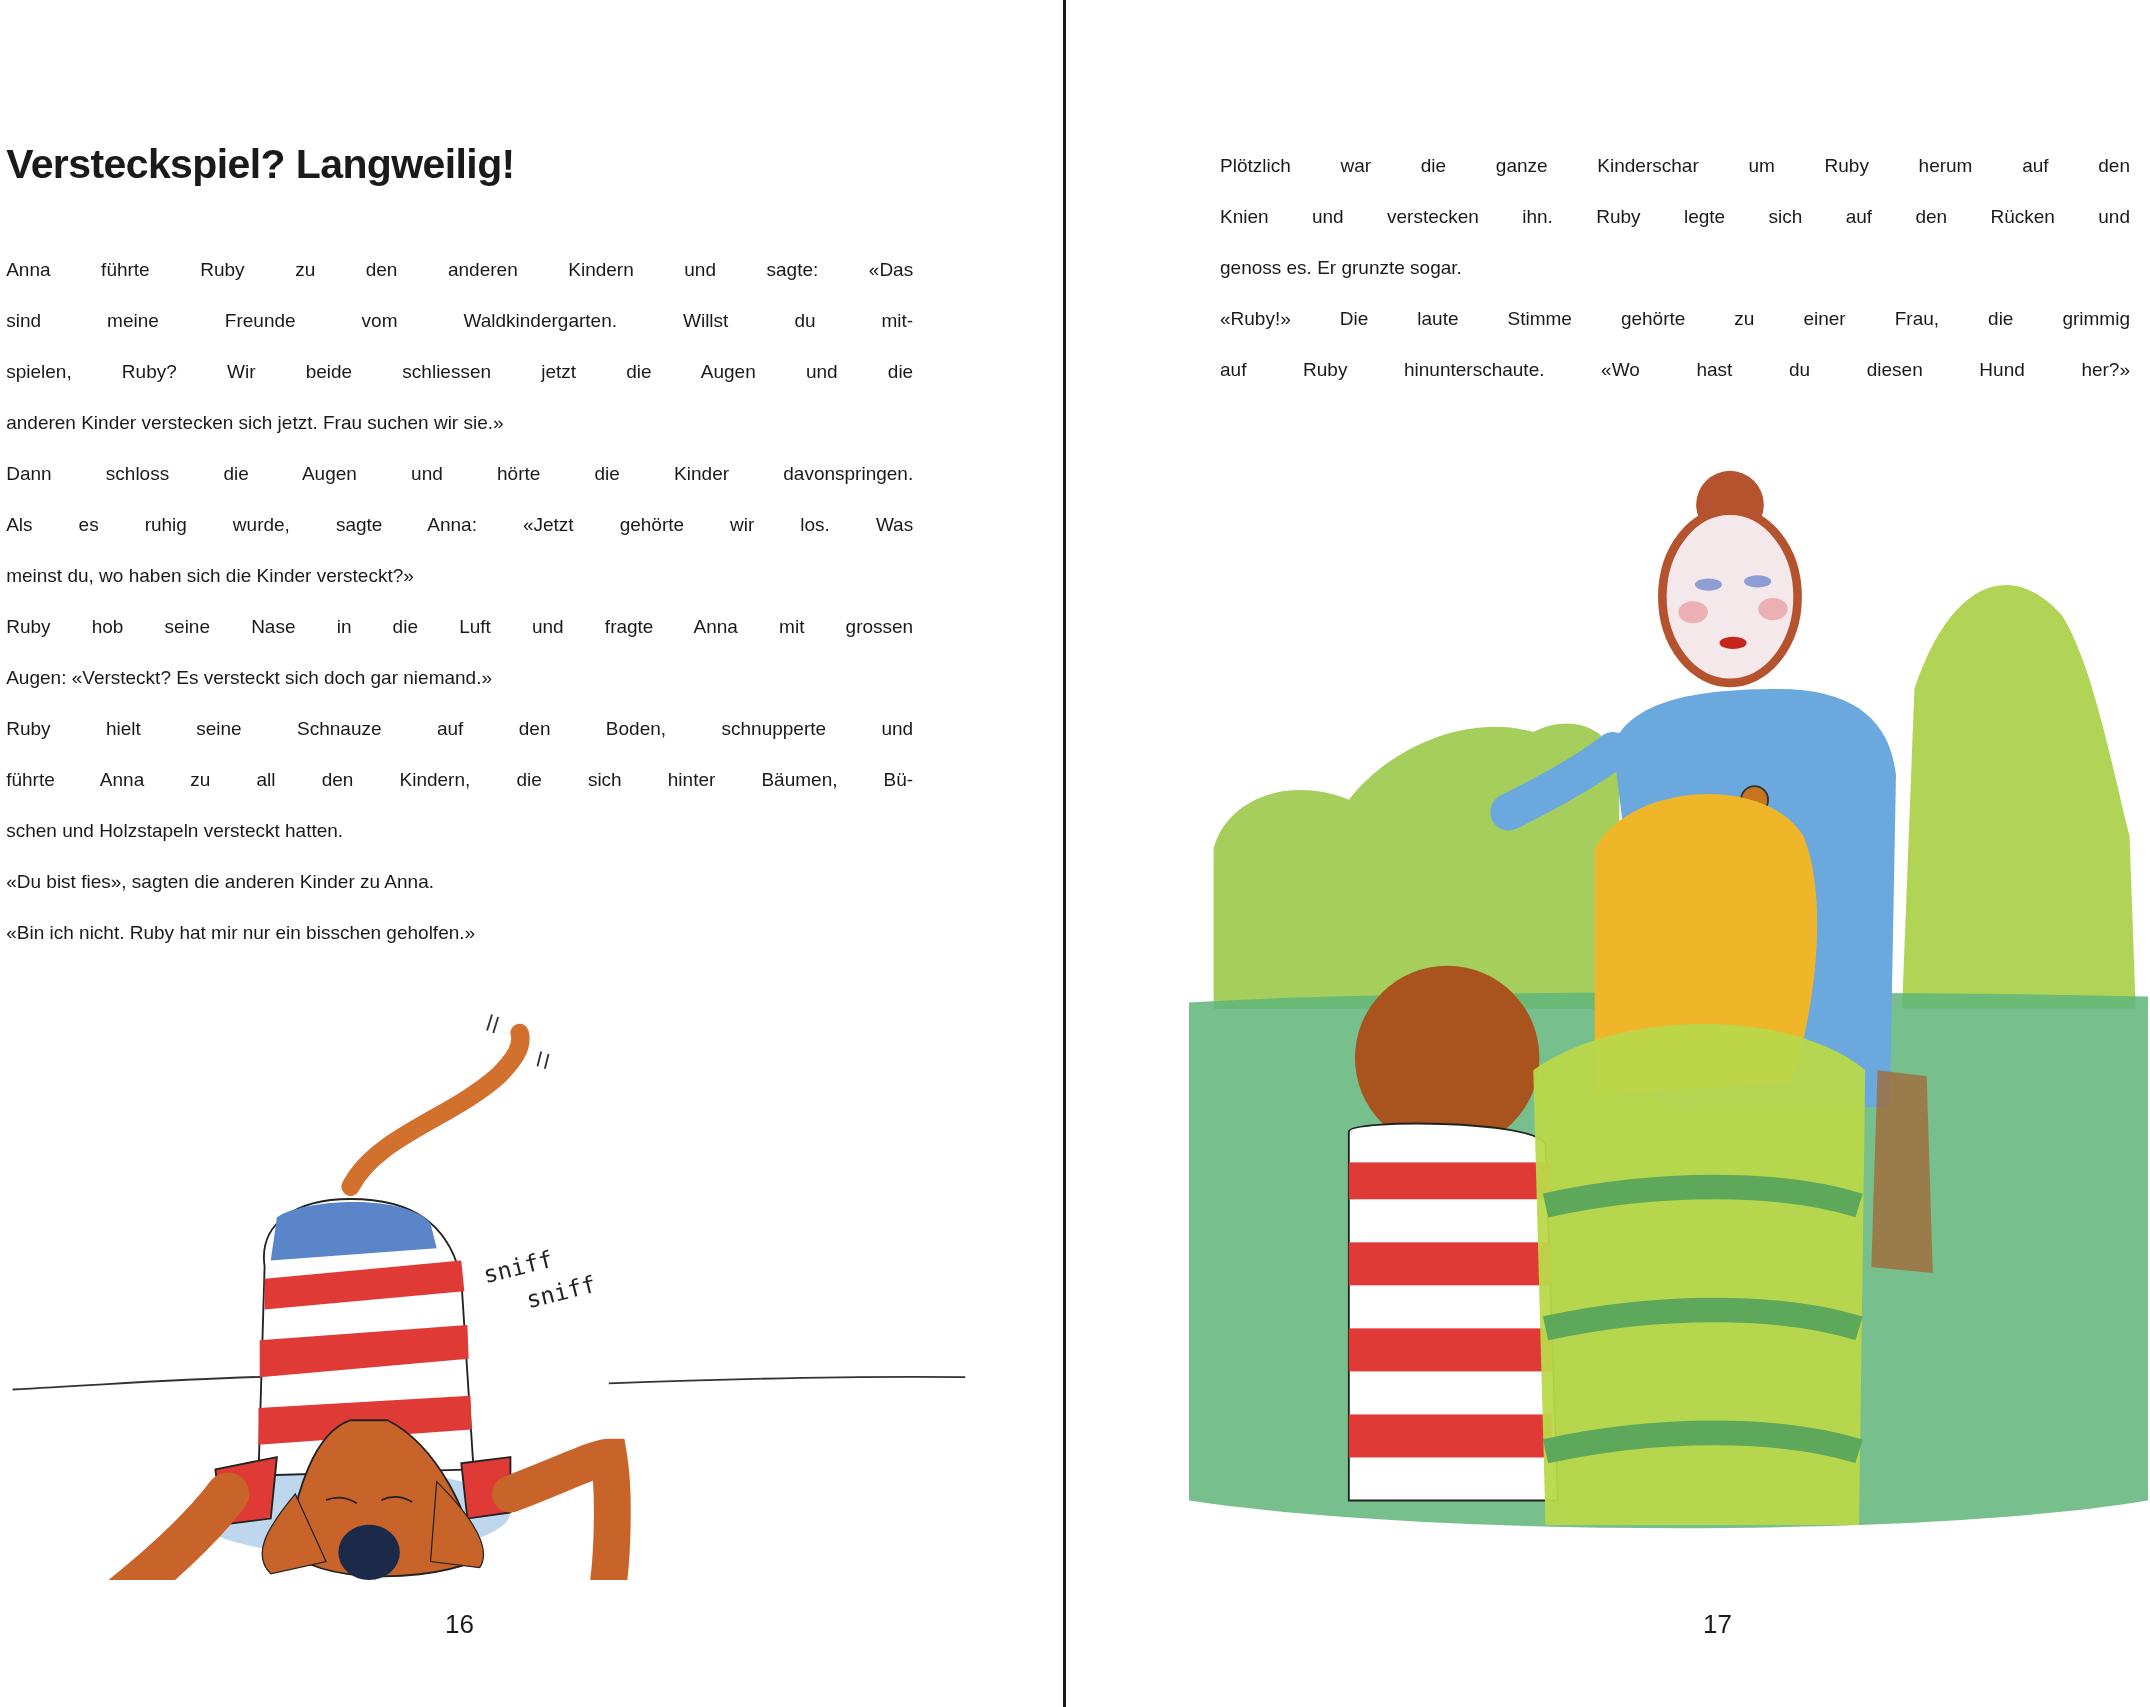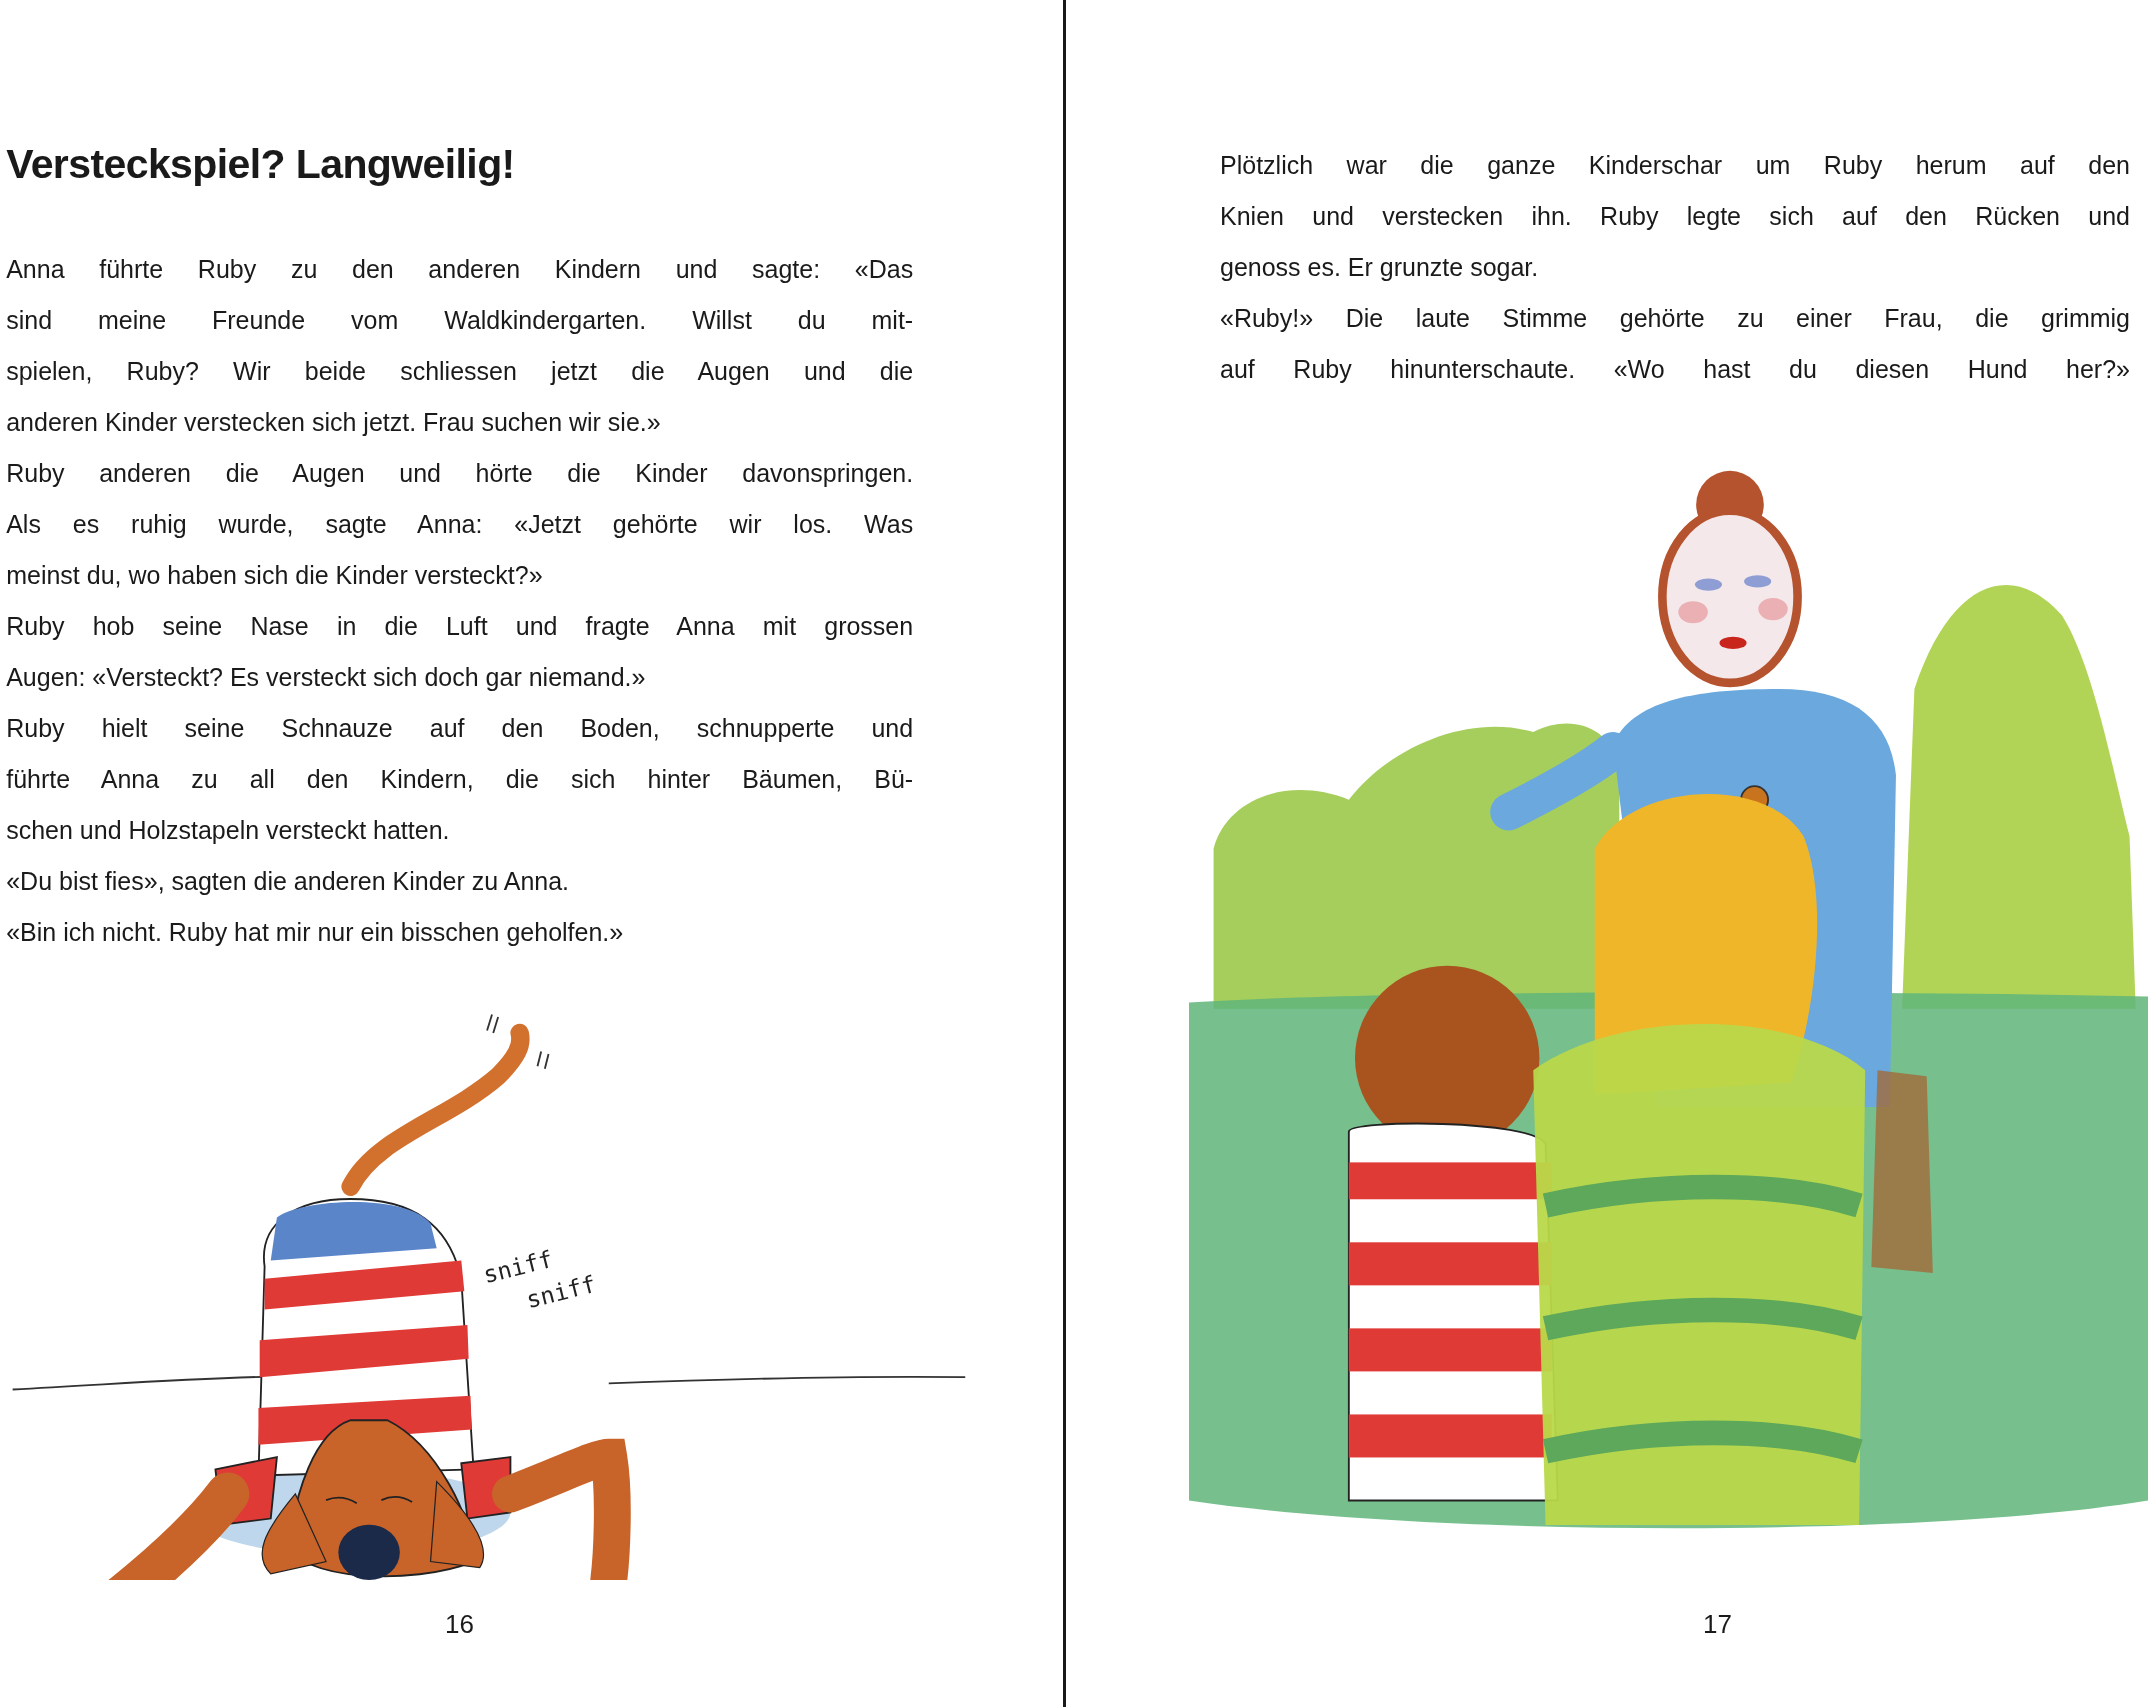--- a/index.html
+++ b/index.html
@@ -2,21 +2,21 @@
 <html style="font-size:9.8px"><head>
 <meta charset="utf-8">
 <style>
   html, body { margin:0; padding:0; background:#ffffff; }
   body { width:2151px; height:1707px; position:relative; overflow:hidden; font-family:"Liberation Sans", "DejaVu Sans", sans-serif; color:#1a1a1a; }
   .page { position:absolute; top:0; height:1591px; }
   .page.left { left:0; width:1064px; }
   .page.right { left:1066px; width:1084px; }
   .spine { position:absolute; left:1063px; top:0; width:2.5px; height:1707px; background:#1a1a1a; }
   .heading { position:absolute; left:6.2px; top:137px; margin:0; font-size:41px; font-weight:bold; letter-spacing:-0.6px; line-height:55px; white-space:nowrap; }
-  .body-text { position:absolute; font-size:25px; line-height:51px; text-align:justify; margin:0; }
+  .body-text { position:absolute; font-size:19px; line-height:51px; text-align:justify; margin:0; }
   .body-text .line { display:block; white-space:nowrap; text-align-last:justify; }
   .body-text .line.last { text-align-last:left; }
   .left .body-text { left:6.2px; top:244px; width:907px; }
   .right .body-text { left:154px; top:140px; width:910px; }
   .page-number { position:absolute; font-size:26px; top:1606px; line-height:37px; }
   .left .page-number { left:445px; }
   .right .page-number { left:597px;margin-left:40px; }
   .illustration { position:absolute; }
   .dog-illustration { left:6.2px; top:990px; width:972px; height:590px; }
   .women-illustration { left:123px; top:455px; width:959px; height:1132px; }
@@ -26,21 +26,21 @@
 <body>
 
 <div class="page left">
   <h1 class="heading">Versteckspiel? Langweilig!</h1>
 
   <div class="body-text">
     <span class="line">Anna führte Ruby zu den anderen Kindern und sagte: «Das</span>
     <span class="line">sind meine Freunde vom Waldkindergarten. Willst du mit-</span>
     <span class="line">spielen, Ruby? Wir beide schliessen jetzt die Augen und die</span>
     <span class="line last">anderen Kinder verstecken sich jetzt. Frau suchen wir sie.»</span>
-    <span class="line">Ruby anderen die Augen und hörte die Kinder davonspringen.</span>
+    <span class="line">Dann schloss die Augen und hörte die Kinder davonspringen.</span>
     <span class="line">Als es ruhig wurde, sagte Anna: «Jetzt gehörte wir los. Was</span>
     <span class="line last">meinst du, wo haben sich die Kinder versteckt?»</span>
     <span class="line">Ruby hob seine Nase in die Luft und fragte Anna mit grossen</span>
     <span class="line last">Augen: «Versteckt? Es versteckt sich doch gar niemand.»</span>
     <span class="line">Ruby hielt seine Schnauze auf den Boden, schnupperte und</span>
     <span class="line">führte Anna zu all den Kindern, die sich hinter Bäumen, Bü-</span>
     <span class="line last">schen und Holzstapeln versteckt hatten.</span>
     <span class="line last">«Du bist fies», sagten die anderen Kinder zu Anna.</span>
     <span class="line last">«Bin ich nicht. Ruby hat mir nur ein bisschen geholfen.»</span>
   </div>

